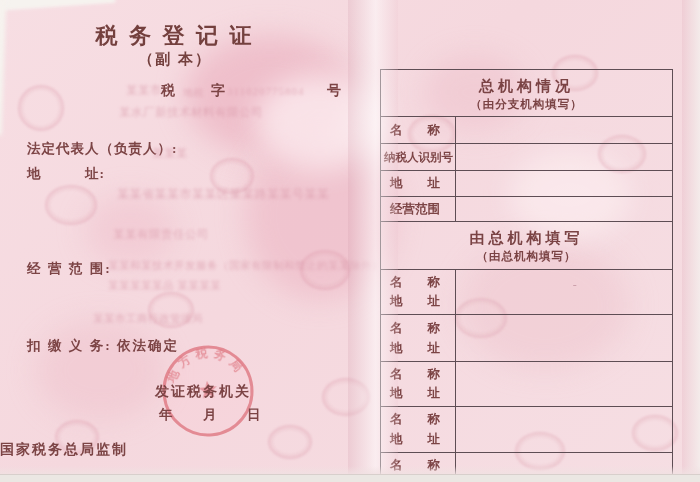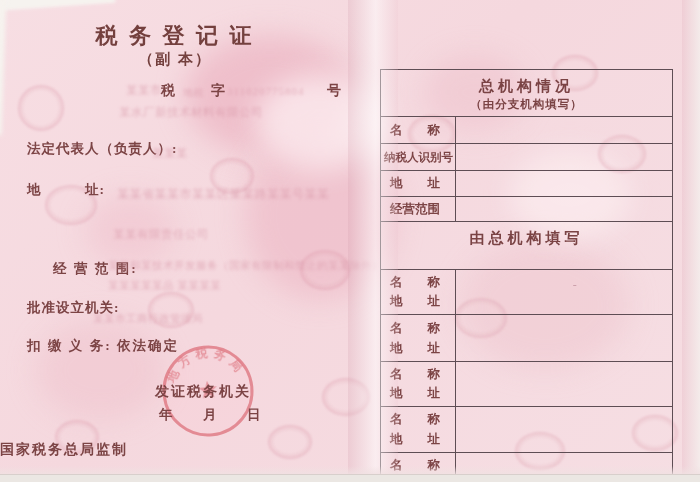--- a/index.html
+++ b/index.html
@@ -41,23 +41,23 @@
   .cert-sub   { position:absolute; left:0; top:50px; width:350px; text-align:center;
                 font-size:15px; font-weight:bold; letter-spacing:2px; color:#74403e; }
   .serial span { position:absolute; font-size:14px; font-weight:bold; color:#7c4445; }
   .ser-shui { left:161px; top:82px; }
   .ser-zi   { left:211px; top:82px; }
   .ser-hao  { left:327px; top:82px; }
   .fld { position:absolute; left:27px; font-size:13.5px; font-weight:bold;
          letter-spacing:1px; color:#7c4445; white-space:nowrap; }
   .f-name  { top:97px; }
   .f-rep   { top:140px; }
-  .f-addr  { top:181px; }
+  .f-addr  { top:165px; }
   .f-reg   { top:214px; }
-  .f-scope { top:260px; letter-spacing:2px;margin-left:26px; }
+  .f-scope { top:260px; letter-spacing:2px; }
   .f-appr  { top:299px; }
   .f-wh    { top:337px; letter-spacing:2px; }
   .issuer  { position:absolute; left:155px; top:383px; font-size:14px; font-weight:bold;
              letter-spacing:2px; color:#7c4445; }
   .dateline span { position:absolute; top:406px; font-size:13.5px; font-weight:bold; color:#7c4445; }
   .d-y { left:159px; } .d-m { left:203px; } .d-d { left:247px; }
   .footer { position:absolute; left:0; top:441px; width:365px; text-align:left;
             font-size:14px; font-weight:bold; letter-spacing:2px; color:#7c4445; }
   
   .faint { position:absolute; color:#d795a6; opacity:.62; filter:blur(1.4px);
@@ -130,21 +130,20 @@
 
     <div class="serial">
       <span class="ser-shui">税</span>
       <span class="ser-zi">字</span>
       <span class="ser-hao">号</span>
     </div>
 
     <div class="fld f-rep">法定代表人（负责人）:</div>
     <div class="fld f-addr">地　　　址:</div>
     <div class="fld f-scope">经 营 范 围:</div>
-    <div class="fld f-appr">批准设立机关:</div>
     <div class="fld f-wh"><span>扣 缴 义 务:</span> <span>依法确定</span></div>
 
     <div class="faint fa-sa">某某市</div>
     <div class="faint fa-sb">地税</div>
     <div class="faint fa-sc">311020775804</div>
     <div class="faint fa-nm">某水厂新技术材料有限公司</div>
     <div class="faint fa-rp">某某某</div>
     <div class="faint fa-ad">某某省某某市某某区某某路某某号某某</div>
     <div class="faint fa-rg">某某有限责任公司</div>
     <div class="faint fa-s1">某某和某技术开发服务（国家有限制和禁止的某某除外）</div>
@@ -187,20 +186,21 @@
     <div class="t-row r3">
       <div class="t-label">地　　址</div>
       <div class="t-value"></div>
     </div>
     <div class="t-row r4">
       <div class="t-label">经营范围</div>
       <div class="t-value"></div>
     </div>
     <div class="t-header t-h2">
       <div class="t-title">由总机构填写</div>
+      <div class="t-sub">（由总机构填写）</div>
     </div>
 
     <div class="t-row t-pair p1">
       <div class="t-label">
         <div>名　　称</div>
         <div>地　　址</div>
       </div>
       <div class="t-value">
         <span class="dash">-</span>
       </div>

